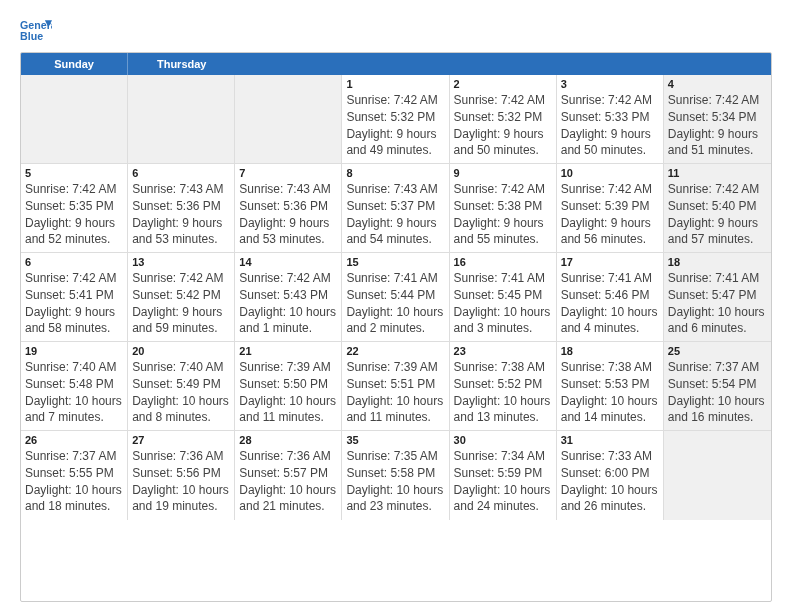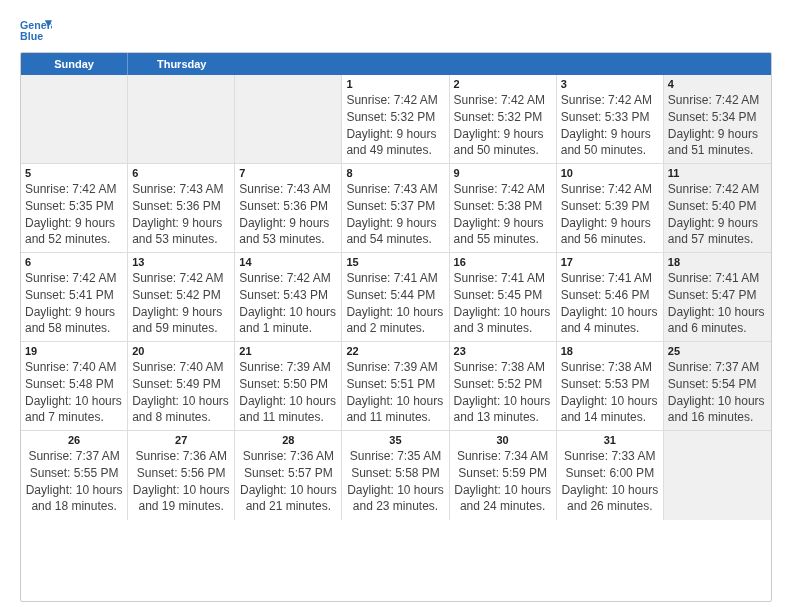--- a/index.html
+++ b/index.html
@@ -68,21 +68,21 @@
     .cal-header-cell:last-child { border-right: none; }
     .cal-body {
       display: grid;
       grid-template-rows: repeat(5, 1fr);
     }
     .cal-row {
       display: grid;
       grid-template-columns: repeat(7, 1fr);
       border-bottom: 1px solid #ddd;
     }
-    .cal-row:last-child { border-bottom: none; text-align: center; }
+    .cal-row:last-child { border-bottom: none; }
     .cal-cell {
       border-right: 1px solid #ddd;
       padding: 3px 4px;
       font-size: 8.5px;
       color: #333;
       min-height: 88px;
       vertical-align: top;
       background: #fff;
     }
     .cal-cell:last-child { border-right: none; }

